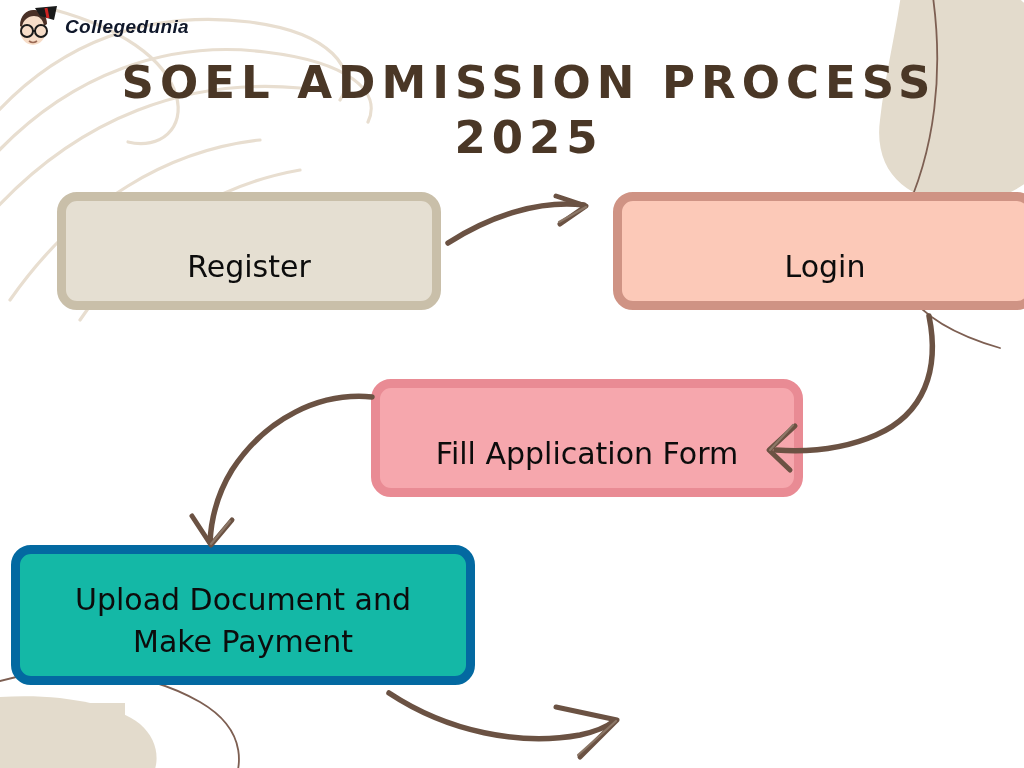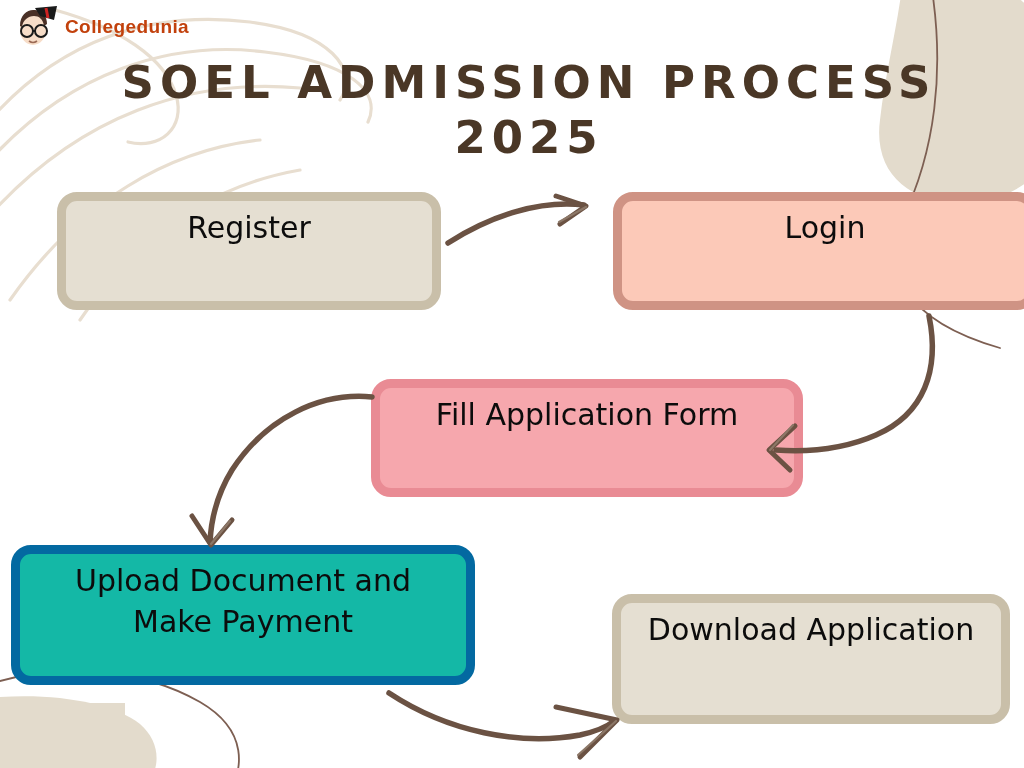--- a/index.html
+++ b/index.html
@@ -39,23 +39,24 @@
   }
   #brand .logo-mark {
     width: 48px;
     height: 46px;
     position: relative;
     flex: 0 0 auto;
   }
   #brand .brand-text {
     font-size: 19px;
     font-weight: 700;
-    color: #c2410c;
+    color: #0f172a;
     letter-spacing: 0.4px;
     white-space: nowrap;
+    font-style: italic;
   }
 
   
   #page-title {
     position: absolute;
     left: 0;
     top: 56px;
     width: 1024px;
     text-align: center;
     z-index: 15;
@@ -69,26 +70,26 @@
     color: #4a3726;
     line-height: 1.22;
     font-family: "DejaVu Sans", sans-serif;
   }
 
   
   .flow-box {
     position: absolute;
     box-sizing: border-box;
     display: flex;
-    align-items: flex-start;
+    align-items: flex-end;
     justify-content: center;
     text-align: center;
     border-radius: 20px;
     z-index: 10;
-    padding: 6px 16px;
+    padding: 14px 16px;
   }
   .flow-box .box-label {
     font-size: 30px;
     line-height: 1.38;
     color: #0c0c0c;
     font-family: "DejaVu Sans", sans-serif;
     font-weight: 400;
     white-space: pre-line;
   }
 
@@ -220,17 +221,14 @@
   </div>
 
   <div id="box-fill-form" class="flow-box tone-pink">
     <span class="box-label">Fill Application Form</span>
   </div>
 
   <div id="box-upload-pay" class="flow-box tone-salmon">
     <span class="box-label">Upload Document and Make Payment</span>
   </div>
 
-  <div id="box-download-app" class="flow-box tone-beige">
-    <span class="box-label">Download Application</span>
-  </div>
 
 </div>
 
 </body></html>

